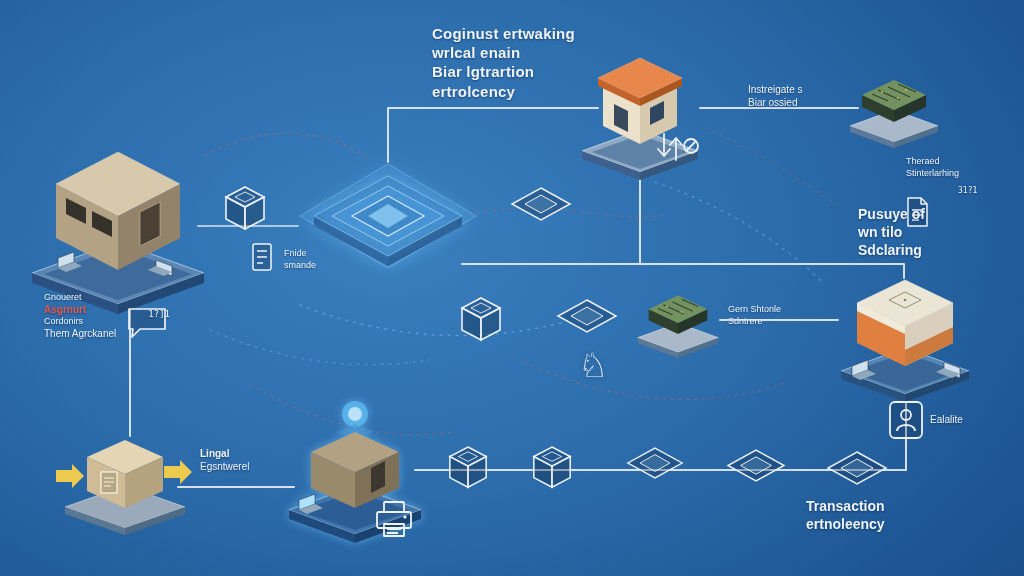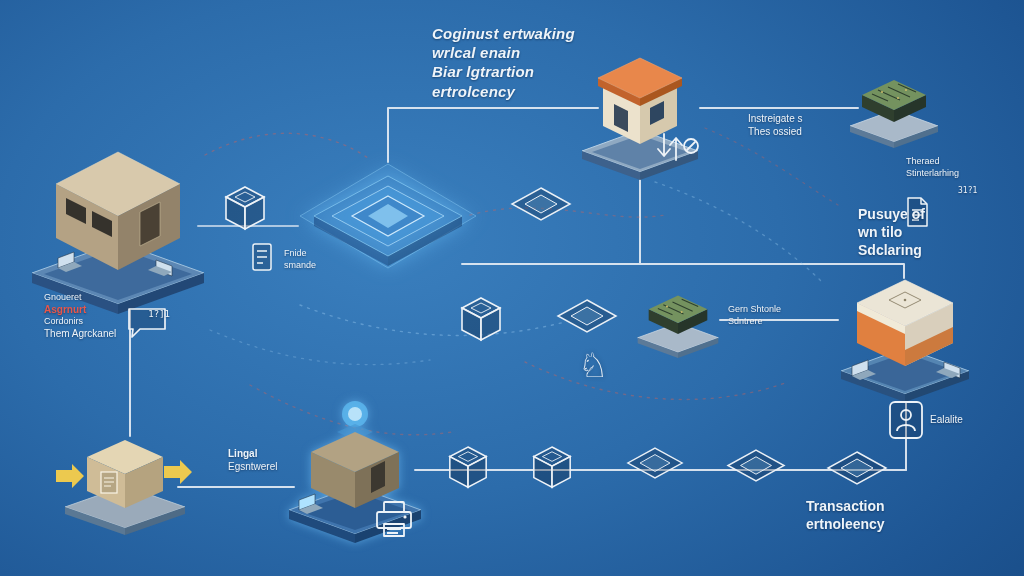--- a/index.html
+++ b/index.html
@@ -311,30 +311,30 @@
   <div class="node" style="left:886px; top:398px;">
     <svg width="40" height="44" viewBox="0 0 40 44">
       <g stroke="#eef3f8" stroke-width="1.8" fill="rgba(10,30,60,0.25)" stroke-linejoin="round">
         <rect x="4" y="4" width="32" height="36" rx="5"></rect>
         <circle cx="20" cy="17" r="5" fill="none"></circle>
         <path d="M11,33 C11,25 29,25 29,33" fill="none"></path>
       </g>
     </svg>
   </div>
 
-  <div class="label" style="left:432px; top:24px;font-style:italic;">
+  <div class="label" style="left:432px; top:24px;">
     <div class="t-bold-lg">Coginust ertwaking</div>
     <div class="t-bold-lg">wrlcal enain</div>
     <div class="t-bold-lg">Biar lgtrartion</div>
     <div class="t-bold-lg">ertrolcency</div>
   </div>
 
-  <div class="label" style="left:748px; top:84px;margin-top:29px;">
+  <div class="label" style="left:748px; top:84px;">
     <div class="t-sm">Instreigate s</div>
-    <div class="t-sm">Thes ossied</div>
+    <div class="t-sm">Biar ossied</div>
   </div>
 
   <div class="label" style="left:906px; top:156px;">
     <div class="t-xs">Theraed</div>
     <div class="t-xs">Stinterlarhing</div>
   </div>
 
   <div class="label" style="left:912px; top:186px;">
     <div class="t-xxs code">31?1</div>
   </div>
@@ -355,21 +355,21 @@
   <div class="label" style="left:284px; top:248px;">
     <div class="t-xs">Fnide</div>
     <div class="t-xs">smande</div>
   </div>
 
   <div class="label" style="left:728px; top:304px;">
     <div class="t-xs">Gern Shtonle</div>
     <div class="t-xs">Sdntrere</div>
   </div>
 
-  <div class="label" style="left:228px; top:448px;">
+  <div class="label" style="left:200px; top:448px;">
     <div class="t-sm t-semibold">Lingal</div>
     <div class="t-sm">Egsntwerel</div>
   </div>
 
   <div class="label" style="left:806px; top:498px;">
     <div class="t-bold-md">Transaction</div>
     <div class="t-bold-md">ertnoleency</div>
   </div>
 
   <div class="label" style="left:930px; top:414px;">

